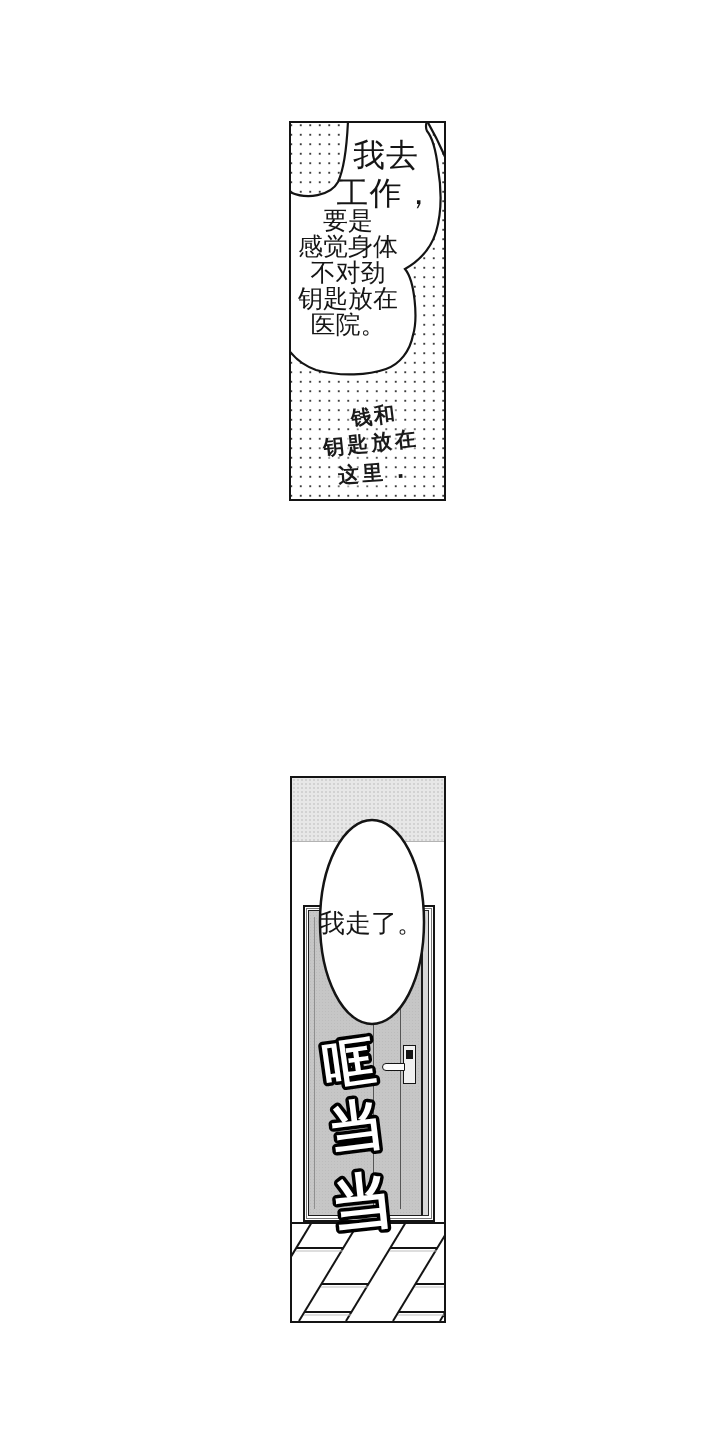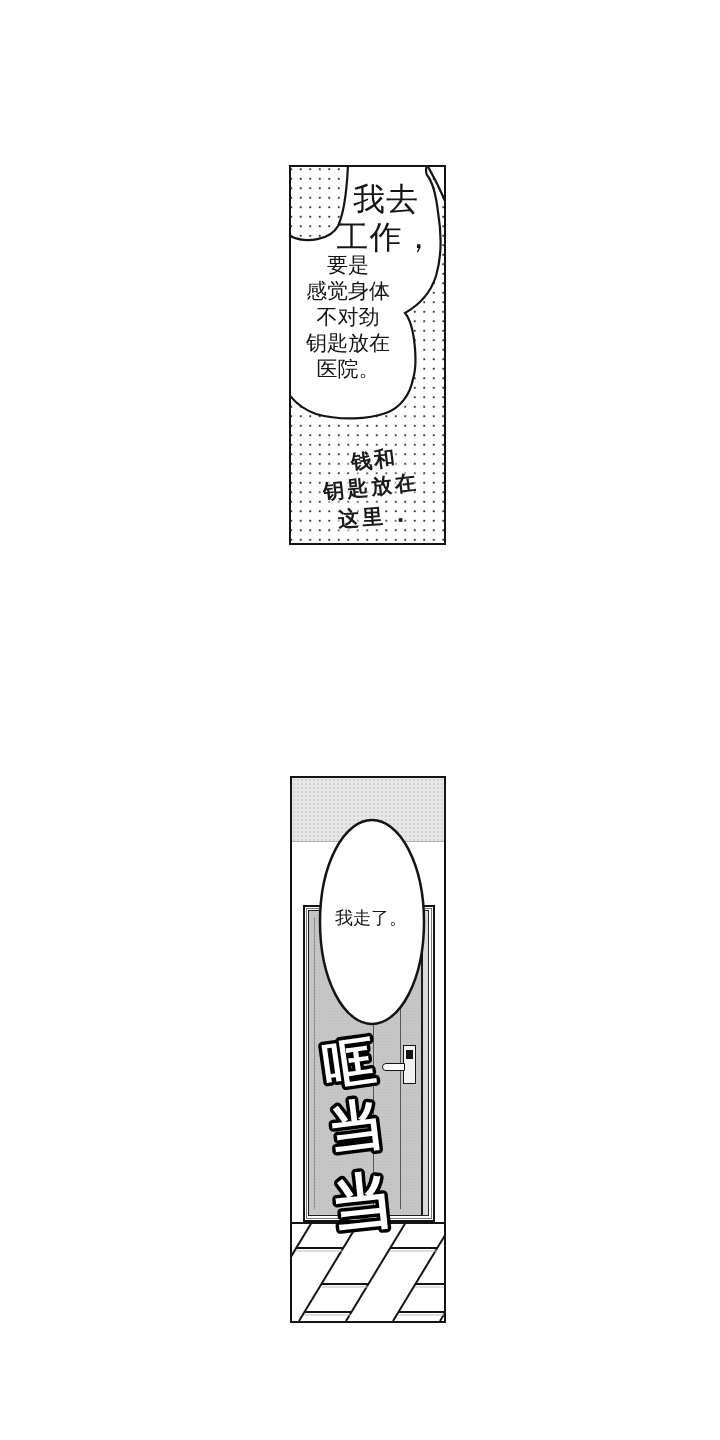--- a/index.html
+++ b/index.html
@@ -2,32 +2,32 @@
 <html><head>
 <meta charset="utf-8">
 <style>
   * { margin:0; padding:0; box-sizing:border-box; }
   html,body { width:720px; height:1440px; background:#ffffff; overflow:hidden; }
   body { position:relative; font-family:"DejaVu Sans","Liberation Sans",sans-serif; color:#121212; }
 
   .panel { position:absolute; border:2px solid #141414; background:#fff; overflow:hidden; }
 
   
-  #panel-top { left:289px; top:121px; width:157px; height:380px;margin-top:44px; }
+  #panel-top { left:289px; top:121px; width:157px; height:380px; }
   #panel-top .dots {
     position:absolute; inset:0;
     background-image: radial-gradient(circle, #3c3c3c 1.05px, rgba(0,0,0,0) 1.35px);
     background-size: 9.5px 9.5px;
     background-position: 5px 7px;
   }
   .bubble-svg { position:absolute; left:0; top:0; }
 
   .speech { position:absolute; text-align:center; font-weight:500; color:#151515; }
   #speech-right { left:42px; top:13px; width:106px; font-size:32px; line-height:38px; letter-spacing:1px; }
-  #speech-left  { left:0px;  top:85px; width:114px; font-size:21px; line-height:26px; }
+  #speech-left  { left:0px;  top:85px; width:114px; font-size:25px; line-height:26px; }
 
   .note-line {
     position:absolute; font-size:21px; font-weight:600; white-space:nowrap; color:#1a1a1a;
     text-shadow: 0 0 5px #fff, 0 0 5px #fff, 0 0 6px #fff, 0 0 6px #fff;
   }
   #note-1 { left:60px; top:279px; transform:rotate(-7deg); letter-spacing:2px; }
   #note-2 { left:32px; top:306px; transform:rotate(-6deg); letter-spacing:3px; }
   #note-3 { left:47px; top:336px; transform:rotate(-4deg); letter-spacing:3px; }
 
   
@@ -71,21 +71,21 @@
     position:absolute; left:73px; top:152px; width:23px; height:8px;
     background:#fdfdfd; border:1px solid #141414; border-radius:4px 0 0 4px;
   }
 
   #floor-svg, #overlay-svg { position:absolute; left:0; }
   #floor-svg { top:444px; }
   #overlay-svg { top:0; }
 
   #bubble-bottom-text {
     position:absolute; left:25px; top:128px; width:108px;
-    text-align:center; font-size:18px; font-weight:500; color:#151515; white-space:nowrap;
+    text-align:center; font-size:26px; font-weight:500; color:#151515; white-space:nowrap;
   }
 
   .sfx-text {
     font-family:"DejaVu Sans","Liberation Sans",sans-serif;
     font-weight:700;
     paint-order: stroke fill;
     stroke:#000; fill:#fff;
     stroke-linejoin:round;
   }
 </style>

